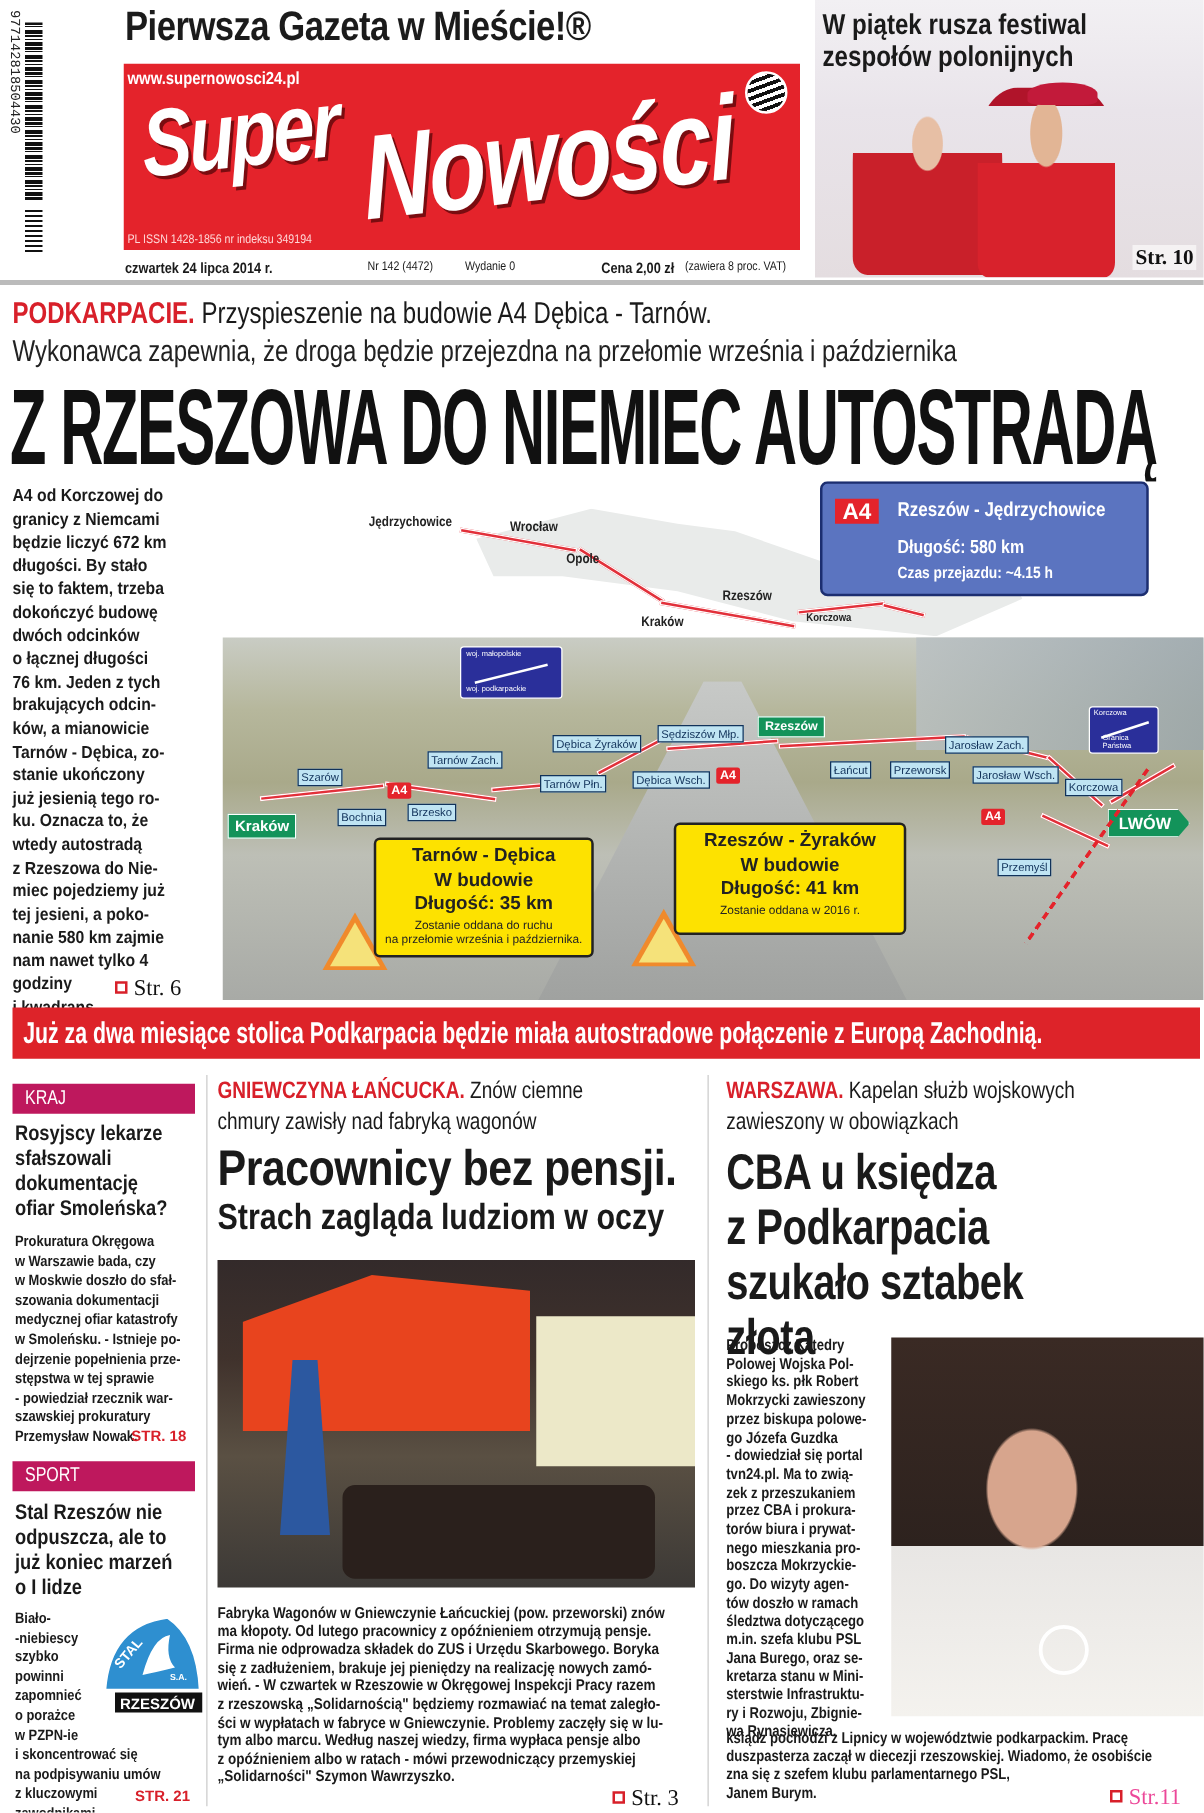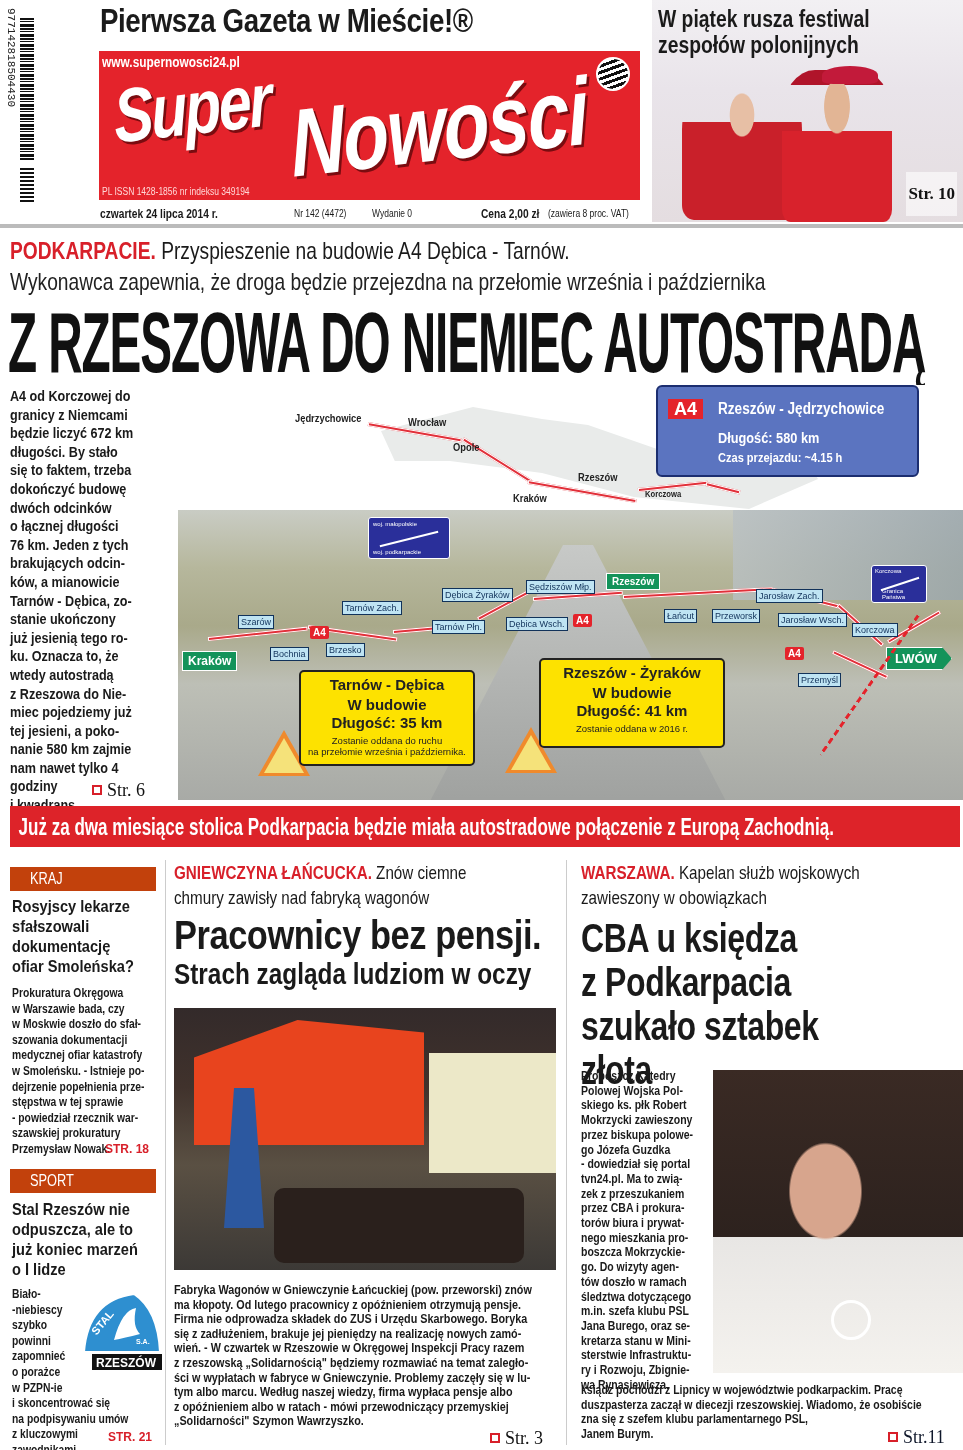--- a/index.html
+++ b/index.html
@@ -19,21 +19,21 @@
 #mast .issn{position:absolute;left:3px;bottom:3px;color:#ffd7d7;font-size:10px;transform:scaleX(.85);transform-origin:left top;white-space:nowrap}
 #dateline{left:100px;top:204px;width:540px;height:18px;font-size:11px;transform-origin:left top}
 #dateline span{position:absolute;white-space:nowrap}
 #mastline{left:0;top:224px;width:963px;height:4px;background:#bbb}
 
 #fest{left:652px;top:0;width:311px;height:222px;background:linear-gradient(180deg,#f2f0f3 0%,#e9e4ea 40%,#e4dde0 100%);overflow:hidden}
 #fest .title{position:absolute;left:6px;top:6px;font-size:23px;font-weight:bold;line-height:26px;color:#1a1a1a;transform:scaleX(.84);transform-origin:left top;white-space:nowrap}
 #fest .dancer1{position:absolute;left:30px;top:70px;width:120px;height:150px;background:radial-gradient(ellipse at 50% 30%,#e7bfa5 0 14%,transparent 15%),linear-gradient(180deg,transparent 0 35%,#c9202a 35% 100%);border-radius:40% 40% 10% 10%}
 #fest .dancer2{position:absolute;left:130px;top:70px;width:110px;height:152px;background:radial-gradient(ellipse at 50% 24%,#e2b595 0 16%,transparent 17%),linear-gradient(180deg,#b0142a 0 10%,transparent 10% 40%,#d8222c 40% 100%);border-radius:30% 30% 8% 8%}
 #fest .hat{position:absolute;left:170px;top:66px;width:56px;height:18px;background:#c21a3a;border-radius:50% 50% 20% 20%}
-#fest .str{position:absolute;right:6px;bottom:6px;font-family:"Liberation Serif",serif;font-weight:bold;font-size:17px;color:#111;background:rgba(255,255,255,.6);padding:12px 2px}
+#fest .str{position:absolute;right:6px;bottom:6px;font-family:"Liberation Serif",serif;font-weight:bold;font-size:17px;color:#111;background:rgba(255,255,255,.6);padding:0 2px}
 
 #kicker{left:10px;top:237px;font-size:24px;white-space:nowrap;transform:scaleX(.8);transform-origin:left top}
 #kicker .red{color:#d8202a;font-weight:bold}
 #sub{left:10px;top:268px;font-size:24px;white-space:nowrap;transform:scaleX(.8);transform-origin:left top;color:#222}
 #headline{left:8px;top:298px;font-size:86px;font-weight:bold;white-space:nowrap;letter-spacing:-2px;transform:scaleX(.555);transform-origin:left top;line-height:88px;color:#111}
 #leadtext{left:10px;top:387px;width:165px;font-size:14px;font-weight:bold;line-height:18.6px;color:#1a1a1a;white-space:pre-line;transform:scaleX(.9);transform-origin:left top;width:183px}
 #leadstr{left:92px;top:780px;font-family:"Liberation Serif",serif;font-size:18px;color:#111}
 .sq{display:inline-block;width:10px;height:10px;border:2px solid #d8202a;margin-right:5px;vertical-align:1px}
 
 #info{left:178px;top:385px;width:785px;height:415px;overflow:hidden}
@@ -61,21 +61,21 @@
 .ysign .s{font-size:9.5px;margin-top:4px;line-height:11px}
 .tri{position:absolute;width:0;height:0;border-left:26px solid transparent;border-right:26px solid transparent;border-bottom:46px solid #f08a2c}
 .tri::after{content:"";position:absolute;left:-20px;top:8px;border-left:20px solid transparent;border-right:20px solid transparent;border-bottom:35px solid #f5e27a}
 .lwow{position:absolute;left:708px;top:262px;background:#13935a;color:#fff;font-weight:bold;font-size:13px;padding:3px 14px 3px 8px;clip-path:polygon(0 0,85% 0,100% 50%,85% 100%,0 100%);border:1px solid #fff}
 .border{position:absolute;left:690px;top:215px;width:3px;height:170px;background:repeating-linear-gradient(180deg,#e4232b 0 6px,transparent 6px 10px);transform:rotate(35deg)}
 .korsign{position:absolute;left:693px;top:180px;width:56px;height:38px;background:#2a2f9a;border:1px solid #fff;color:#fff;font-size:6px;border-radius:3px}
 
 #banner{left:10px;top:806px;width:950px;height:41px;background:#dd2329;color:#fff;font-weight:bold;font-size:24px;line-height:41px;white-space:nowrap;overflow:hidden}
 #banner span{display:inline-block;transform:scaleX(.71);transform-origin:left center;padding-left:12px}
 
-.secbar{position:absolute;left:10px;width:146px;height:24px;background:#c2410c;color:#fff;font-size:16px;padding-left:20px;line-height:24px}
+.secbar{position:absolute;left:10px;width:146px;height:24px;background:#be185d;color:#fff;font-size:16px;padding-left:10px;line-height:24px}
 .secbar span{display:inline-block;transform:scaleX(.8);transform-origin:left center}
 .sidehead{position:absolute;left:12px;font-size:17px;font-weight:bold;line-height:20px;color:#1a1a1a;white-space:pre-line;transform:scaleX(.86);transform-origin:left top;width:180px}
 .sidebody{position:absolute;left:12px;font-size:12px;line-height:15.6px;color:#1a1a1a;white-space:pre-line;transform:scaleX(.86);transform-origin:left top;width:180px;font-weight:bold}
 .strred{position:absolute;color:#d8202a;font-weight:bold;font-size:12px}
 .vdiv{position:absolute;width:1px;background:#ccc}
 #mid-kicker{left:174px;top:860px;font-size:19px;line-height:25px;transform:scaleX(.8);transform-origin:left top;width:480px;white-space:pre-line}
 #mid-kicker .red,#right-kicker .red{color:#d8202a;font-weight:bold}
 #mid-head1{left:174px;top:913px;font-size:40px;font-weight:bold;white-space:nowrap;transform:scaleX(.86);transform-origin:left top;letter-spacing:-0.5px}
 #mid-head2{left:174px;top:958px;font-size:29px;font-weight:bold;white-space:nowrap;transform:scaleX(.84);transform-origin:left top}
 #mid-photo{left:174px;top:1008px;width:382px;height:262px;background:linear-gradient(180deg,#332a2a 0%,#40322c 30%,#5a5043 60%,#3c3936 100%);overflow:hidden}
@@ -84,21 +84,21 @@
 #mid-photo .post{position:absolute;left:50px;top:80px;width:40px;height:140px;background:#2c58a0;clip-path:polygon(25% 0,75% 0,100% 100%,0 100%)}
 #mid-photo .bogie{position:absolute;left:100px;top:180px;width:250px;height:75px;background:#2a201c;border-radius:10px}
 #mid-body{left:174px;top:1283px;width:440px;font-size:12.5px;font-weight:bold;line-height:14.6px;color:#1a1a1a;white-space:pre-line;transform:scaleX(.865);transform-origin:left top}
 #mid-str{left:490px;top:1428px;font-family:"Liberation Serif",serif;font-size:18px;color:#111}
 #right-kicker{left:581px;top:860px;font-size:19px;line-height:25px;transform:scaleX(.8);transform-origin:left top;width:480px;white-space:pre-line}
 #right-head{left:581px;top:916px;font-size:40px;font-weight:bold;line-height:44px;white-space:pre-line;transform:scaleX(.8);transform-origin:left top;letter-spacing:-0.5px}
 #right-body{left:581px;top:1069px;width:185px;font-size:12.5px;font-weight:bold;line-height:14.7px;white-space:pre-line;transform:scaleX(.84);transform-origin:left top}
 #right-photo{left:713px;top:1070px;width:250px;height:303px;background:radial-gradient(ellipse at 45% 40%,#d7a58d 0 18%,transparent 19%),linear-gradient(180deg,#3a2a24 0%,#2d221e 55%,#e8e6e4 55%,#f4f2ee 100%);overflow:hidden}
 #right-photo .mic{position:absolute;left:118px;top:230px;width:40px;height:40px;border:3px solid #fff;border-radius:50%}
 #right-body2{left:581px;top:1383px;width:460px;font-size:12.5px;font-weight:bold;line-height:14.7px;white-space:pre-line;transform:scaleX(.84);transform-origin:left top}
-#right-str{left:888px;top:1427px;font-family:"Liberation Serif",serif;font-size:18px;color:#0f172a}
+#right-str{left:888px;top:1427px;font-family:"Liberation Serif",serif;font-size:18px;color:#ec4899}
 #stal-logo{left:74px;top:1290px;width:88px;height:86px}
 </style>
 </head>
 <body>
 
 <div id="barcode" class="abs">
   <div class="digits">977142818504430</div>
   <div class="bars"></div>
   <div class="bars2"></div>
 </div>
@@ -220,21 +220,21 @@
   <div class="stn" style="left:164px;top:216px">Tarnów Zach.</div>
   <div class="stn" style="left:254px;top:235px">Tarnów Płn.</div>
   <div class="stn" style="left:264px;top:203px">Dębica Żyraków</div>
   <div class="stn" style="left:328px;top:232px">Dębica Wsch.</div>
   <div class="stn" style="left:348px;top:195px">Sędziszów Młp.</div>
   <div class="stn" style="left:486px;top:224px">Łańcut</div>
   <div class="stn" style="left:534px;top:224px">Przeworsk</div>
   <div class="stn" style="left:578px;top:204px">Jarosław Zach.</div>
   <div class="stn" style="left:600px;top:228px">Jarosław Wsch.</div>
   <div class="stn" style="left:674px;top:238px">Korczowa</div>
-  <div class="stn" style="left:620px;top:288px">Przemyśl</div>
+  <div class="stn" style="left:620px;top:302px">Przemyśl</div>
 
   <div class="tri" style="left:80px;top:345px"></div>
   <div class="tri" style="left:327px;top:342px"></div>
 
   <div class="ysign" style="left:121px;top:285px;width:176px;height:96px">
     <div class="t">Tarnów - Dębica</div>
     <div class="b">W budowie</div>
     <div class="b" style="margin-top:1px">Długość: 35 km</div>
     <div class="s" style="white-space:pre-line">Zostanie oddana do ruchu
 na przełomie września i października.</div>

